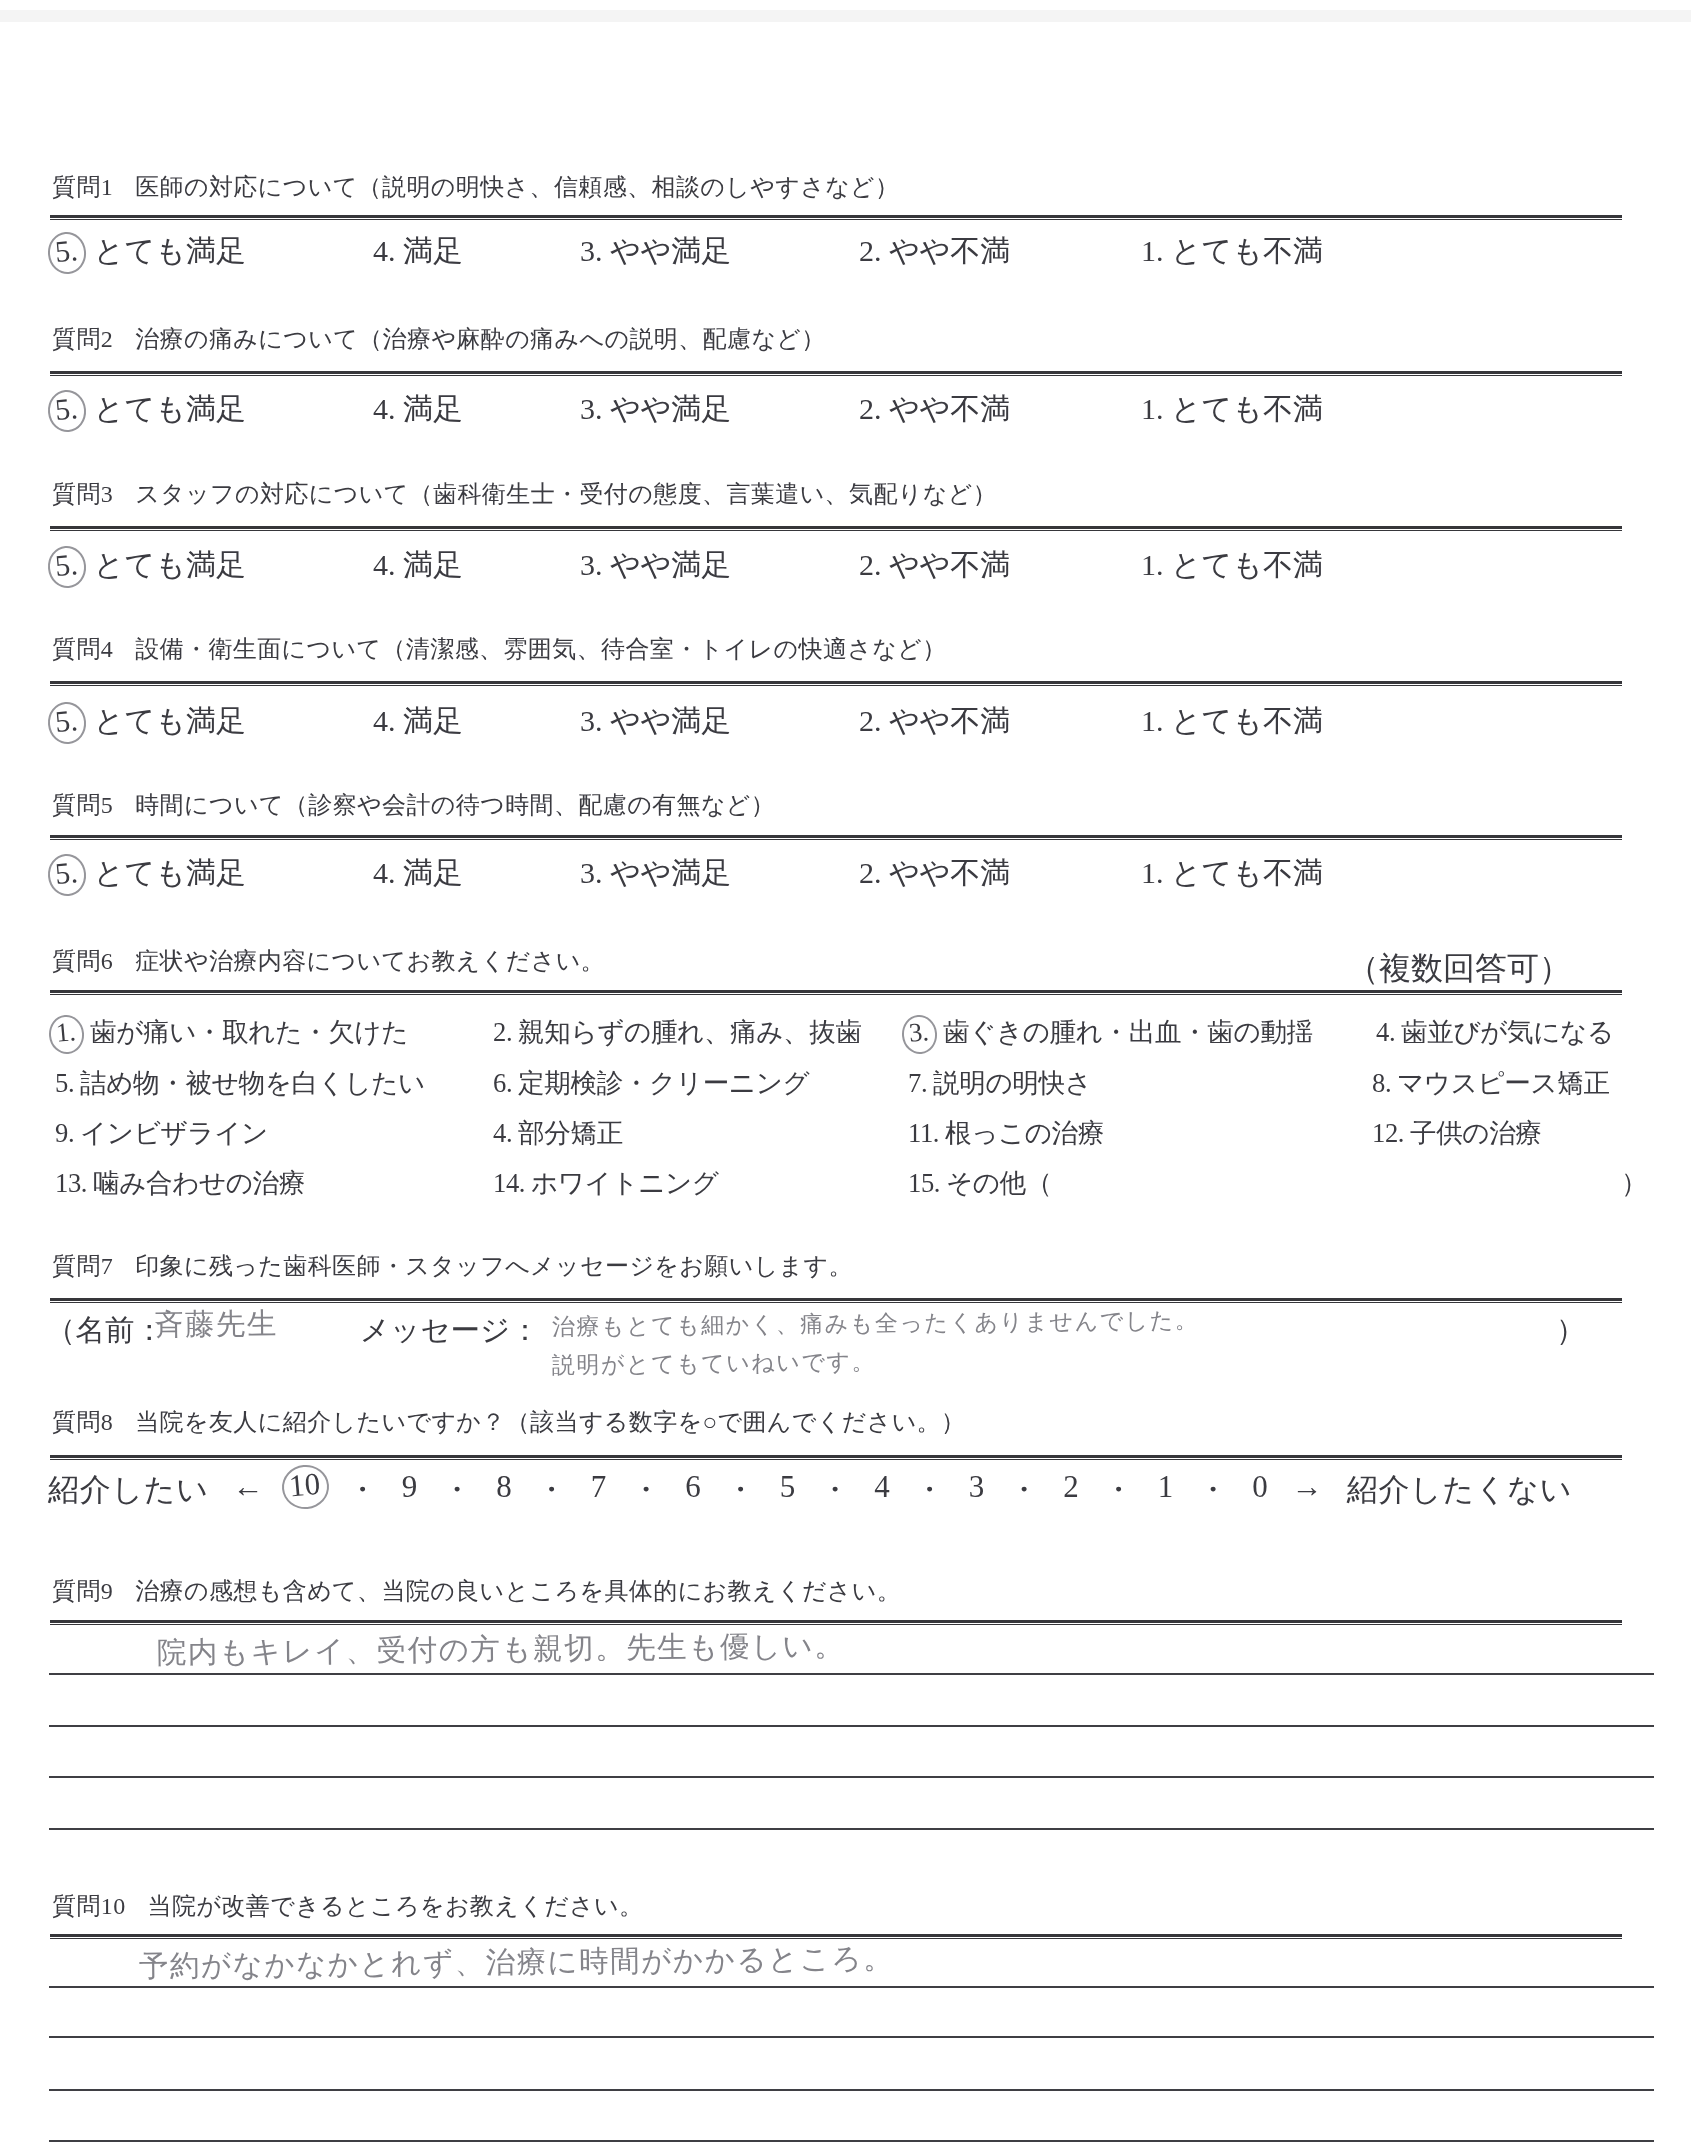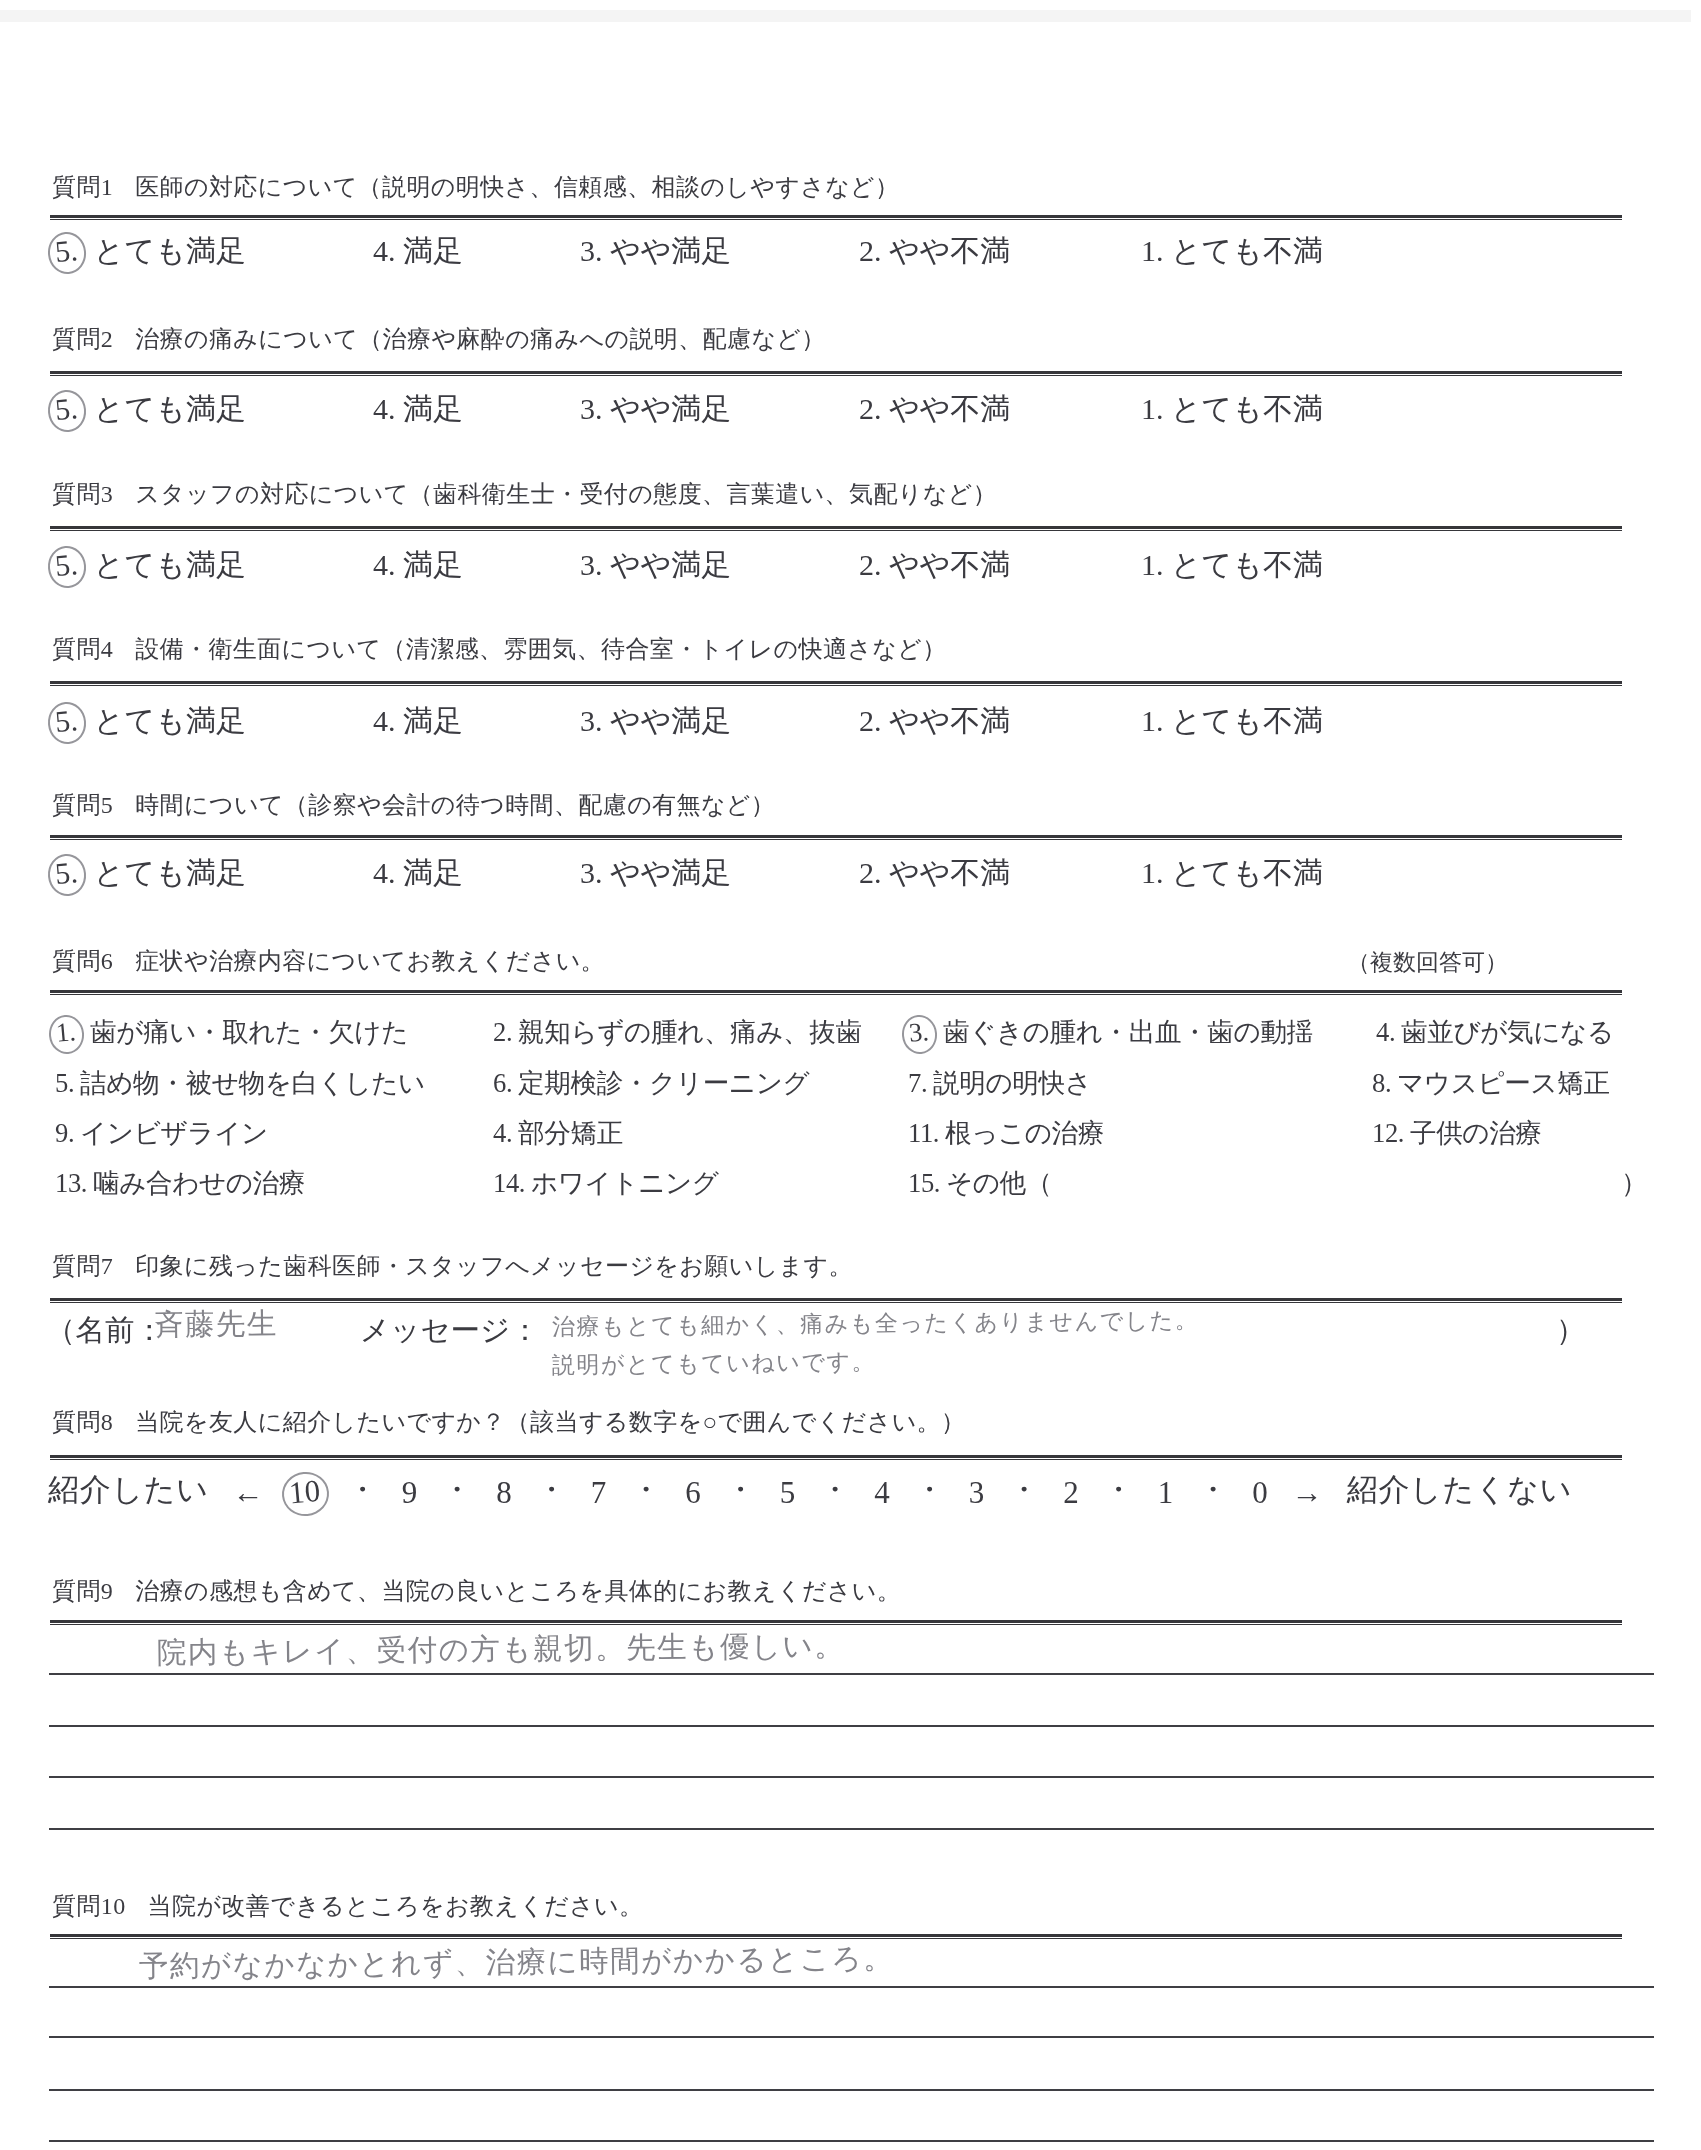--- a/index.html
+++ b/index.html
@@ -10,27 +10,27 @@
          letter-spacing:0.7px;white-space:nowrap;margin:0;}
   .qhead{position:absolute;left:52px;font-size:24px;font-weight:400;white-space:nowrap;letter-spacing:0.4px;}
   .qnum{margin-right:22px;}
   .rule{position:absolute;left:50px;width:1572px;height:5.2px;box-sizing:border-box;
         border-top:3px solid #36363a;border-bottom:1.5px solid #36363a;}
   .ansline{position:absolute;left:49px;width:1605px;border-top:2.2px solid #3f3f44;}
   .opt{position:absolute;font-size:30px;white-space:nowrap;}
   .opt .num{margin-right:7.4px;}
   .item{position:absolute;font-size:26.6px;white-space:nowrap;letter-spacing:-0.4px;}
   .item .num{margin-right:5.9px;}
-  .note{position:absolute;font-size:23px;white-space:nowrap;}
+  .note{position:absolute;font-size:32px;white-space:nowrap;}
   .plabel{position:absolute;font-size:29.5px;white-space:nowrap;}
   .hand{position:absolute;font-family:"DejaVu Sans",sans-serif;color:#84848a;white-space:nowrap;
         transform:rotate(-0.6deg);letter-spacing:1.5px;}
   .circled{display:inline-block;border:2.2px solid #96969b;border-radius:50%;
            padding:0 6.6px 3.7px 5.2px;margin:-4.4px -5.9px -4.4px -5.9px;transform:rotate(-5deg);}
-  .scaleRow{position:absolute;left:48px;top:1469px;width:1610px;display:flex;align-items:flex-end;
+  .scaleRow{position:absolute;left:48px;top:1469px;width:1610px;display:flex;align-items:flex-start;
             gap:24px;font-size:31px;white-space:nowrap;}
   .scaleRow .lbl{letter-spacing:0.7px;}
   .sep{color:#3b3b41;}
 </style>
 </head>
 <body>
 
 <div class="page">
   <div class="scanband"></div>
 

